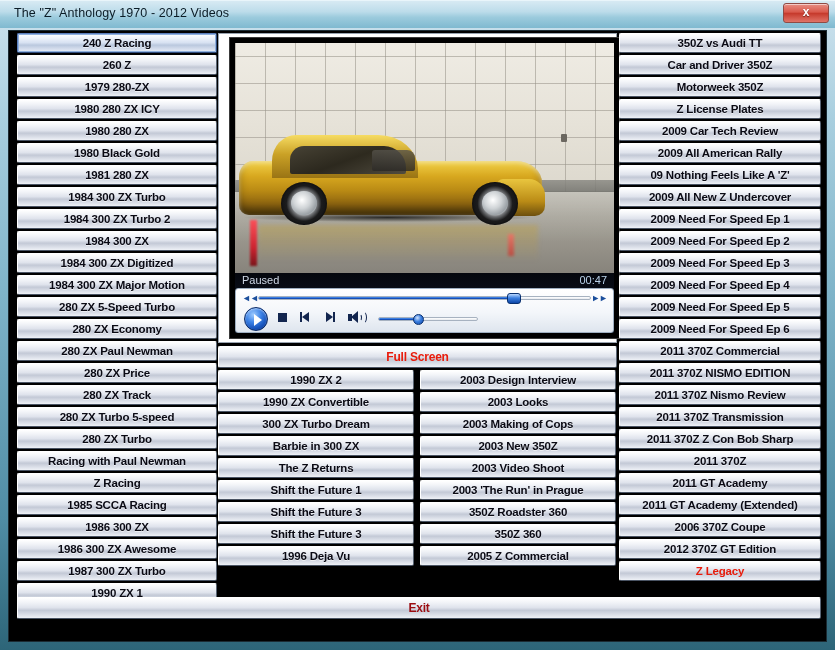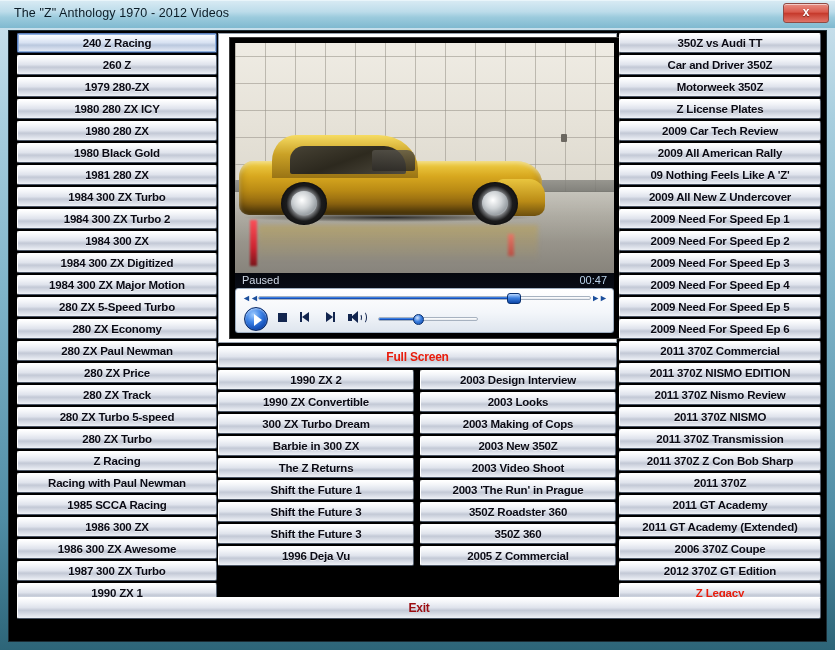--- a/index.html
+++ b/index.html
@@ -388,22 +388,22 @@
         <div class="zbtn">1984 300 ZX</div>
         <div class="zbtn">1984 300 ZX Digitized</div>
         <div class="zbtn">1984 300 ZX Major Motion</div>
         <div class="zbtn">280 ZX 5-Speed Turbo</div>
         <div class="zbtn">280 ZX Economy</div>
         <div class="zbtn">280 ZX Paul Newman</div>
         <div class="zbtn">280 ZX Price</div>
         <div class="zbtn">280 ZX Track</div>
         <div class="zbtn">280 ZX Turbo 5-speed</div>
         <div class="zbtn">280 ZX Turbo</div>
+        <div class="zbtn">Racing with Paul Newman</div>
         <div class="zbtn">Z Racing</div>
-        <div class="zbtn">Racing with Paul Newman</div>
         <div class="zbtn">1985 SCCA Racing</div>
         <div class="zbtn">1986 300 ZX</div>
         <div class="zbtn">1986 300 ZX Awesome</div>
         <div class="zbtn">1987 300 ZX Turbo</div>
         <div class="zbtn">1990 ZX 1</div>
       </div>
 
     <div id="center">
       <div id="video-frame">
         <div id="video-inner">
@@ -512,21 +512,20 @@
         <div class="zbtn">2009 All New Z Undercover</div>
         <div class="zbtn">2009  Need For Speed Ep 1</div>
         <div class="zbtn">2009  Need For Speed Ep 2</div>
         <div class="zbtn">2009  Need For Speed Ep 3</div>
         <div class="zbtn">2009  Need For Speed Ep 4</div>
         <div class="zbtn">2009  Need For Speed Ep 5</div>
         <div class="zbtn">2009  Need For Speed Ep 6</div>
         <div class="zbtn">2011 370Z Commercial</div>
         <div class="zbtn">2011 370Z NISMO EDITION</div>
         <div class="zbtn">2011 370Z Nismo Review</div>
-        <div class="zbtn">2011 370Z NISMO</div>
         <div class="zbtn">2011 370Z Transmission</div>
         <div class="zbtn">2011 370Z Z Con Bob Sharp</div>
         <div class="zbtn">2011 370Z</div>
         <div class="zbtn">2011 GT Academy</div>
         <div class="zbtn">2011 GT Academy (Extended)</div>
         <div class="zbtn">2006 370Z Coupe</div>
         <div class="zbtn">2012 370Z GT Edition</div>
         <div class="zbtn red">Z Legacy</div>
       </div>
 

